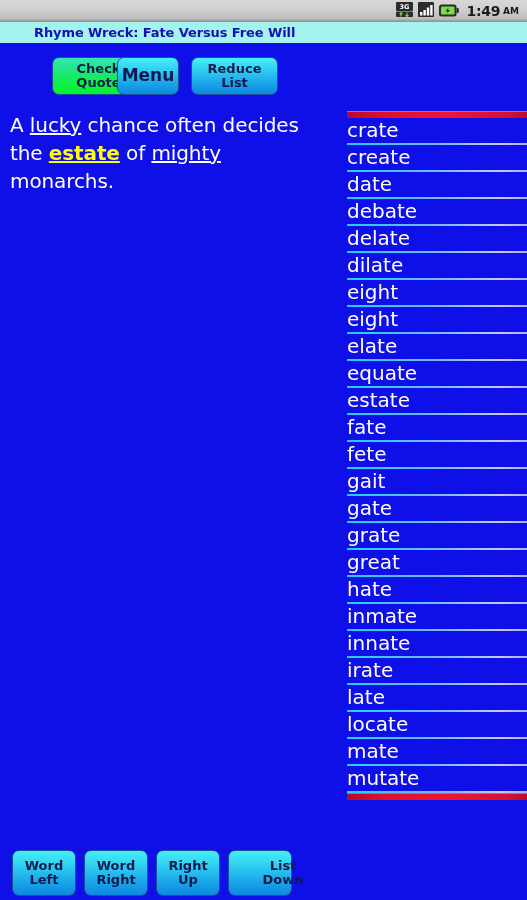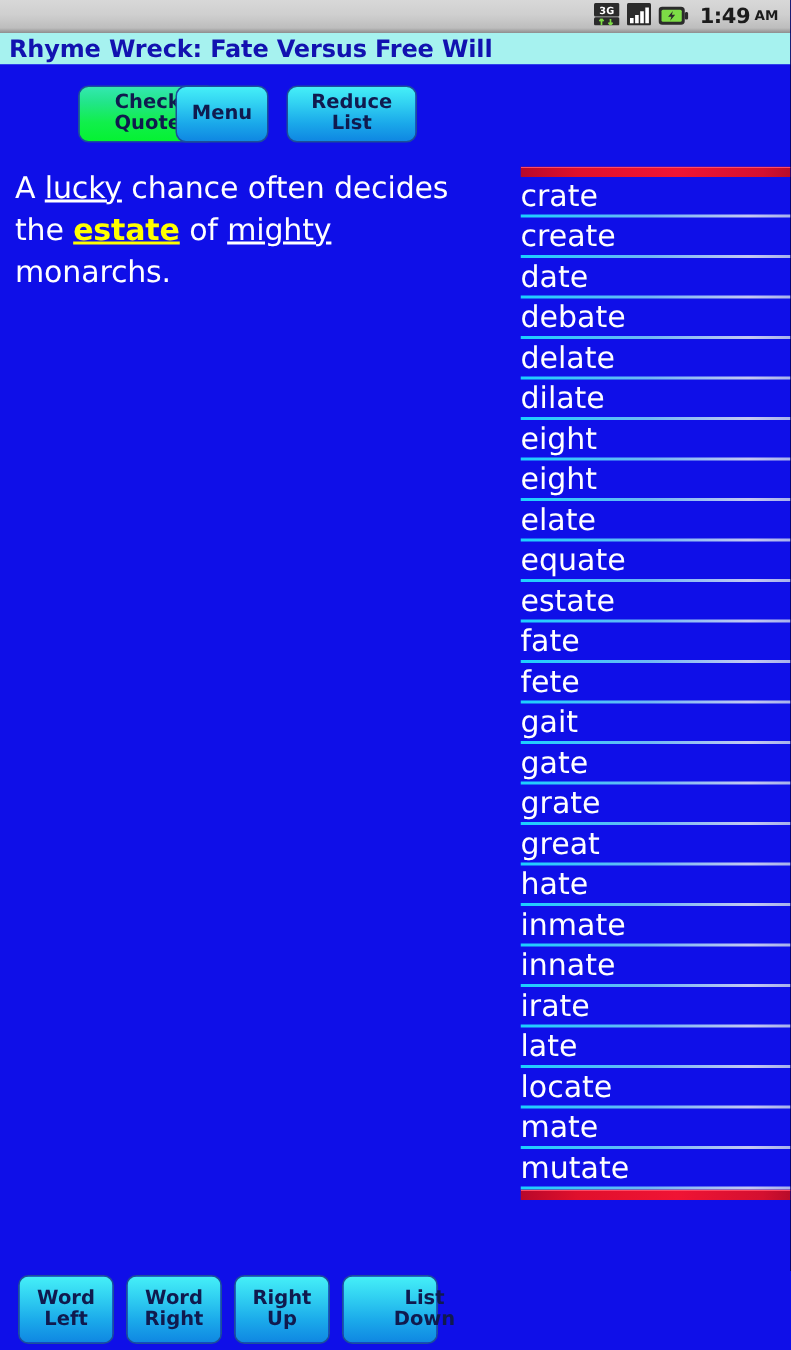--- a/index.html
+++ b/index.html
@@ -50,25 +50,26 @@
   #titlebar {
     position: absolute;
     left: 0; top: 22px;
     width: 527px; height: 21px;
     background: #a6f2ef;
     display: flex;
     align-items: center;
   }
   #title-text {
     color: #1212b0;
-    font-size: 16px;
+    font-size: 13px;
     font-weight: bold;
     padding-left: 6px;
     letter-spacing: -0.1px;
     white-space: nowrap;
+    margin-left: 28px;
   }
 
   
   #appbody {
     position: absolute;
     left: 0; top: 43px;
     width: 527px; height: 857px;
     background: #0f0fe8;
   }
 
@@ -93,21 +94,21 @@
     cursor: pointer;
   }
   .btn-green {
     background: linear-gradient(to bottom, #34e8b0 0%, #22e58a 28%, #11ef4c 65%, #05f232 100%);
   }
   .btn-cyan {
     background: linear-gradient(to bottom, #45eff8 0%, #33d4f2 28%, #1aa8ea 68%, #0f87e2 100%);
   }
 
   #btn-check { left: 12px;  top: 0;  width: 93px;  height: 38px; font-size: 13px; margin-left: 40px; }
-  #btn-menu  { left: 117px; top: 0;  width: 62px;  height: 38px; font-size: 13px; }
+  #btn-menu  { left: 117px; top: 0;  width: 62px;  height: 38px; font-size: 17px; }
   #btn-reduce{ left: 191px; top: 0;  width: 87px;  height: 38px; font-size: 13px; }
 
   
   #quote {
     position: absolute;
     left: 10px; top: 68px;
     width: 300px;
     color: #ffffff;
     font-size: 20px;
     line-height: 28px;

